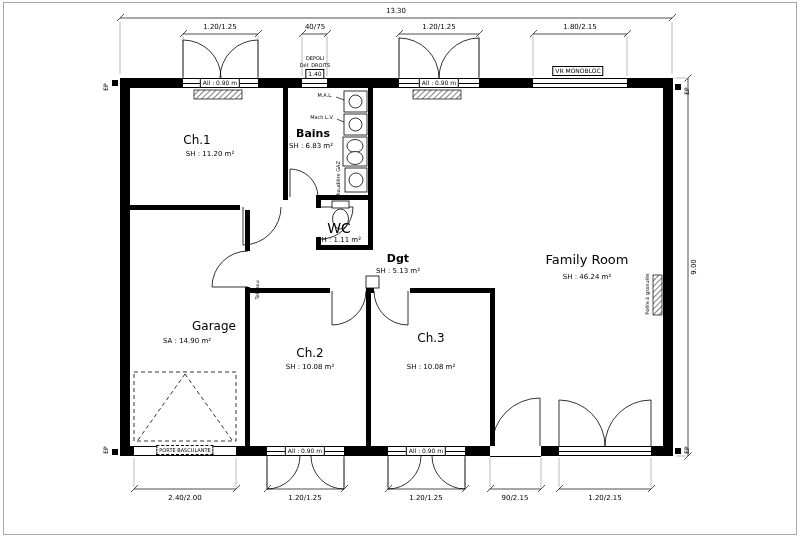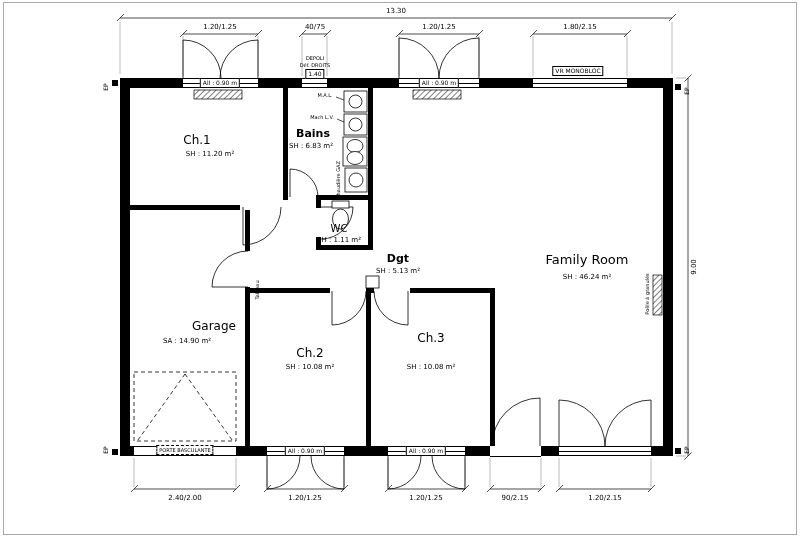--- a/index.html
+++ b/index.html
@@ -8,21 +8,21 @@
   .frame{position:absolute;left:3px;top:2px;right:3px;bottom:2px;border:1px solid #a9a9a9;}
   .wall{position:absolute;background:#000;}
   .win3{position:absolute;height:10px;background:linear-gradient(to bottom,#000 0,#000 1px,#fff 1px,#fff 4.5px,#000 4.5px,#000 5.5px,#fff 5.5px,#fff 9px,#000 9px,#000 10px);}
   .win2{position:absolute;height:10px;background:linear-gradient(to bottom,#000 0,#000 1px,#fff 1px,#fff 9px,#000 9px,#000 10px);}
   .gap{position:absolute;height:10px;background:#fff;border-bottom:1px solid #000;}
   .lbl{position:absolute;transform:translate(-50%,-50%);white-space:nowrap;text-align:center;}
   .rot{transform:translate(-50%,-50%) rotate(-90deg);}
   .dim{font-size:7px;}
   .name{font-size:12px;}
   .name-sm{font-size:11px;font-weight:bold;}
-  .name-xs{font-size:10px;}
+  .name-xs{font-size:14px;}
   .name-lg{font-size:13px;text-align:right;}
   .area{font-size:7px;}
   .tiny{font-size:5px;}
   .tiny6{font-size:6px;}
   .box{background:#fff;border:1px solid #000;padding:0 2px;line-height:8px;font-size:6px;}
   .boxd{background:#fff;border:1px dashed #000;padding:0 2px;line-height:8px;font-size:5px;}
   svg{position:absolute;left:0;top:0;}
   .ln{stroke:#000;stroke-width:0.7;fill:none;}
   .ext{stroke:#777;stroke-width:0.5;fill:none;}
   .arc{stroke:#000;stroke-width:0.8;fill:none;}

